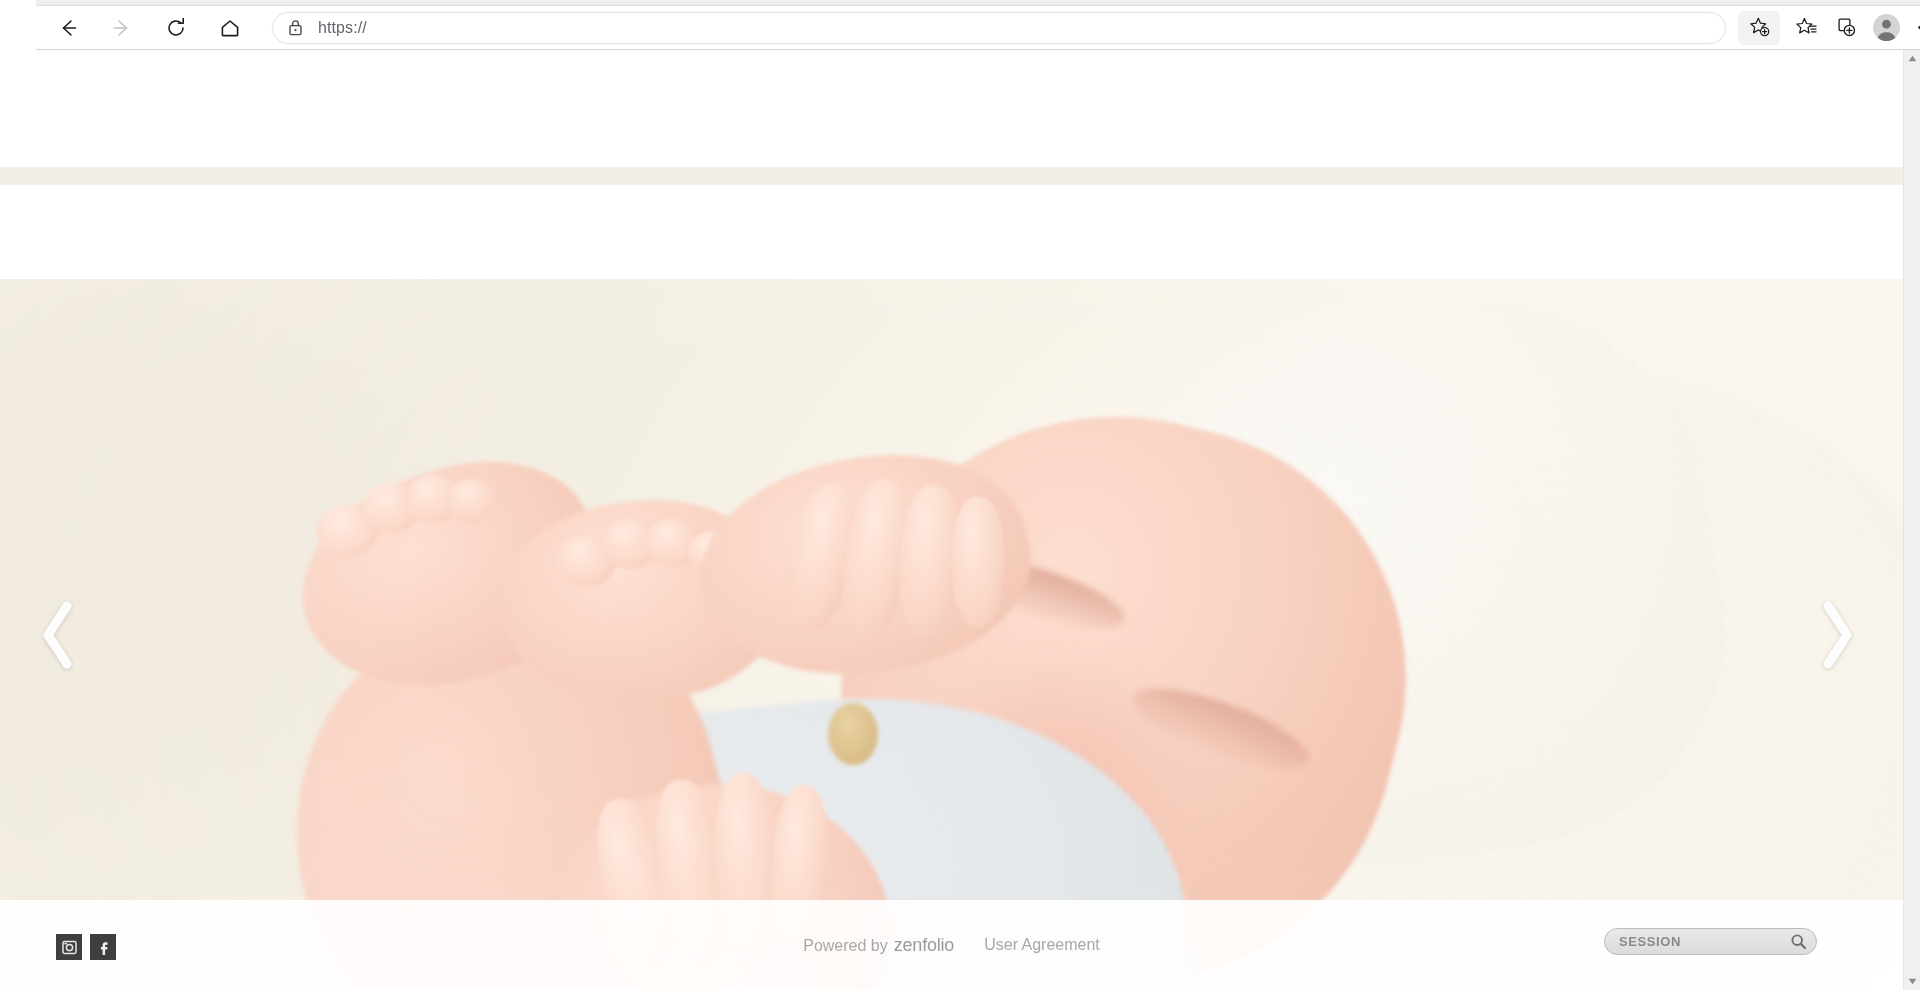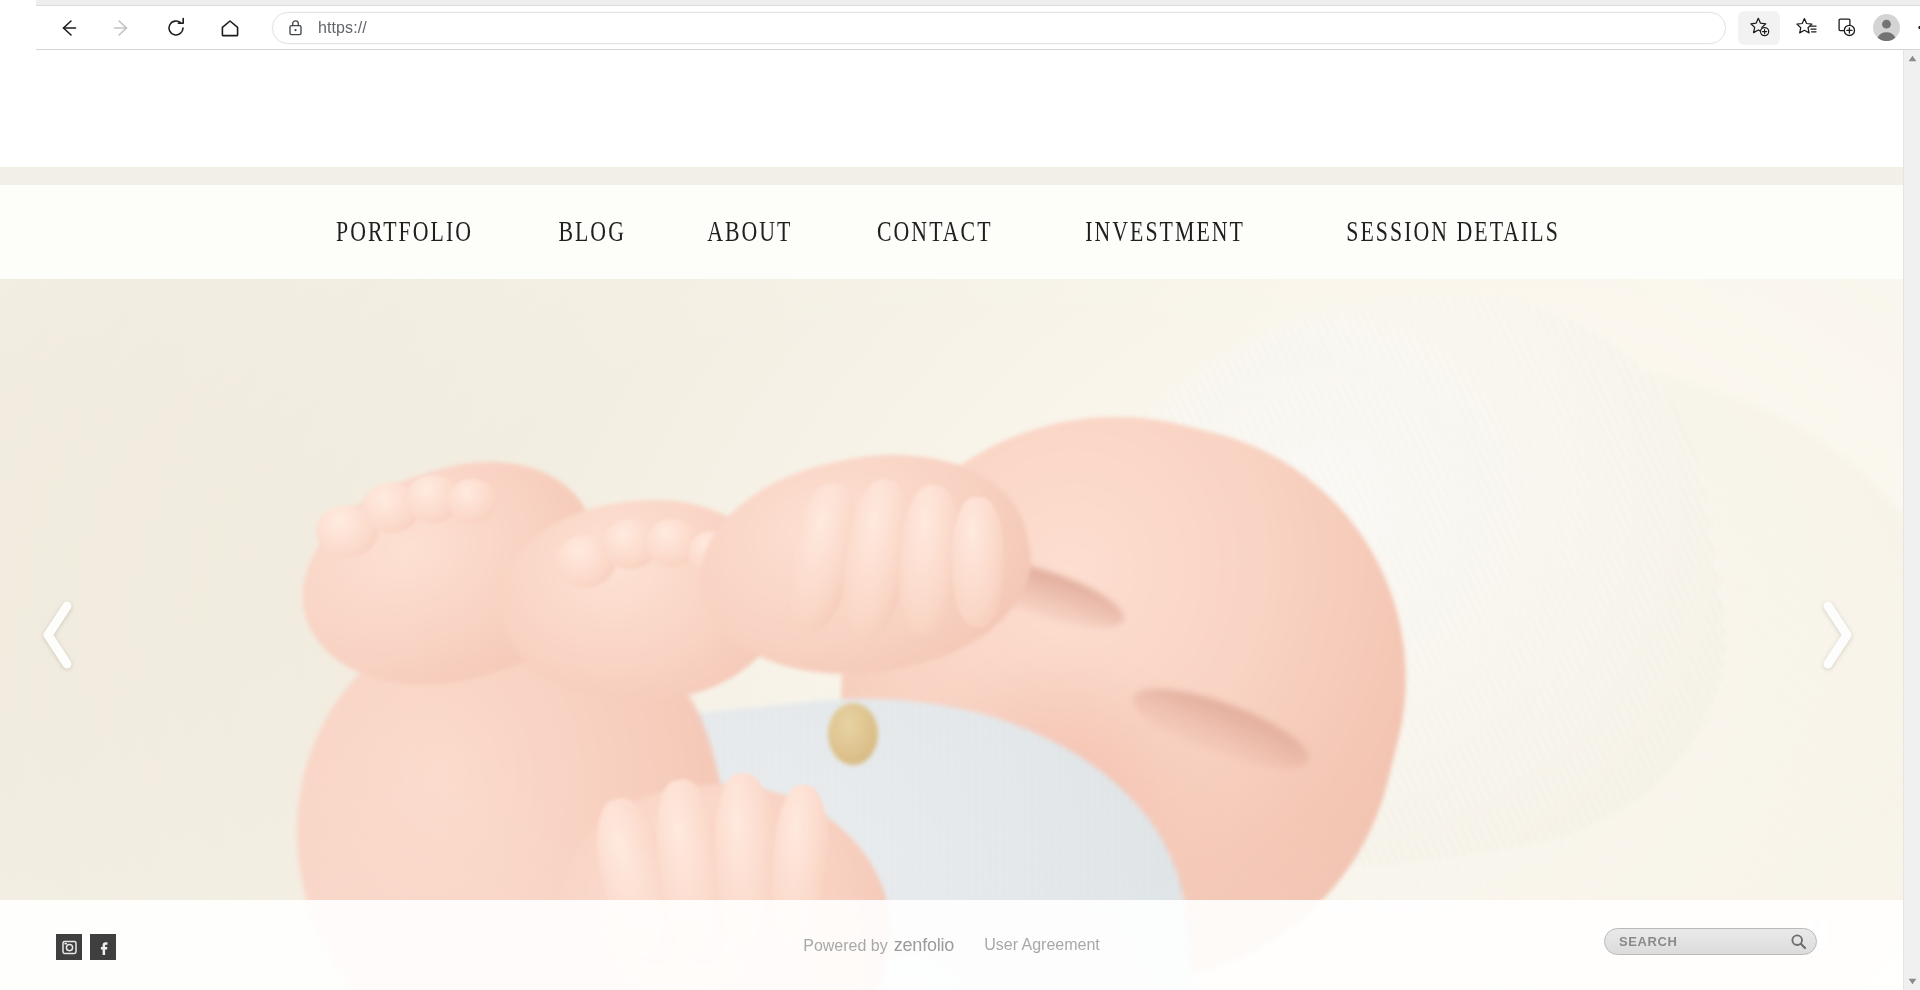--- a/index.html
+++ b/index.html
@@ -624,28 +624,20 @@
 
     <div id="hero-pause">
       <div class="bar"></div>
       <div class="bar"></div>
     </div>
   </div>
 
 
   <div id="header-accent-strip"></div>
 
-  <div id="site-nav">
-    <div class="nav-item">PORTFOLIO</div>
-    <div class="nav-item">BLOG</div>
-    <div class="nav-item">ABOUT</div>
-    <div class="nav-item">CONTACT</div>
-    <div class="nav-item">INVESTMENT</div>
-    <div class="nav-item">SESSION DETAILS</div>
-  </div>
 
   <div id="site-footer">
 
     <div id="social-links">
       <div class="social-btn">
         <svg width="17" height="17" viewBox="0 0 17 17">
           <rect x="2" y="2.6" width="13" height="11.8" rx="1.6" fill="none" stroke="#e8e8e8" stroke-width="1.5"></rect>
           <circle cx="8.5" cy="8.6" r="3.1" fill="none" stroke="#e8e8e8" stroke-width="1.5"></circle>
           <rect x="3.4" y="3.9" width="2.6" height="1.5" fill="#e8e8e8"></rect>
         </svg>
@@ -659,21 +651,21 @@
 
     <div id="footer-credit">
       <div id="powered-by">
         <span id="powered-label">Powered by</span>
         <span id="zenfolio-word">zenfolio</span>
       </div>
       <span id="user-agreement">User Agreement</span>
     </div>
 
     <div id="search-box">
-      <span id="search-placeholder">SEARCH</span>
+      <span id="search-placeholder">SESSION</span>
       <span id="search-icon">
         <svg width="17" height="17" viewBox="0 0 17 17">
           <circle cx="7.2" cy="7.2" r="4.8" fill="none" stroke="#6e6e6e" stroke-width="1.9"></circle>
           <path d="M10.8 10.8 L15 15" stroke="#6e6e6e" stroke-width="2.2" stroke-linecap="round"></path>
         </svg>
       </span>
     </div>
   </div>
 </div>
 

